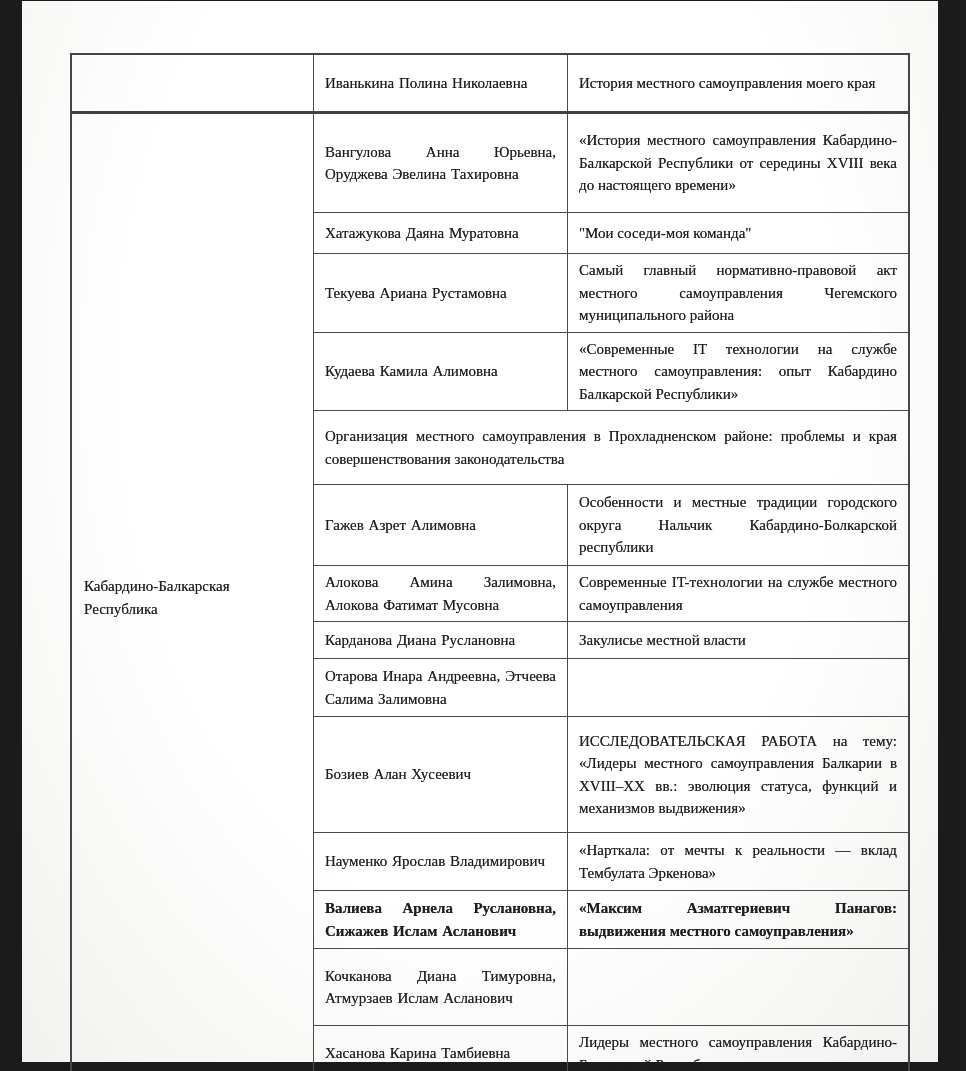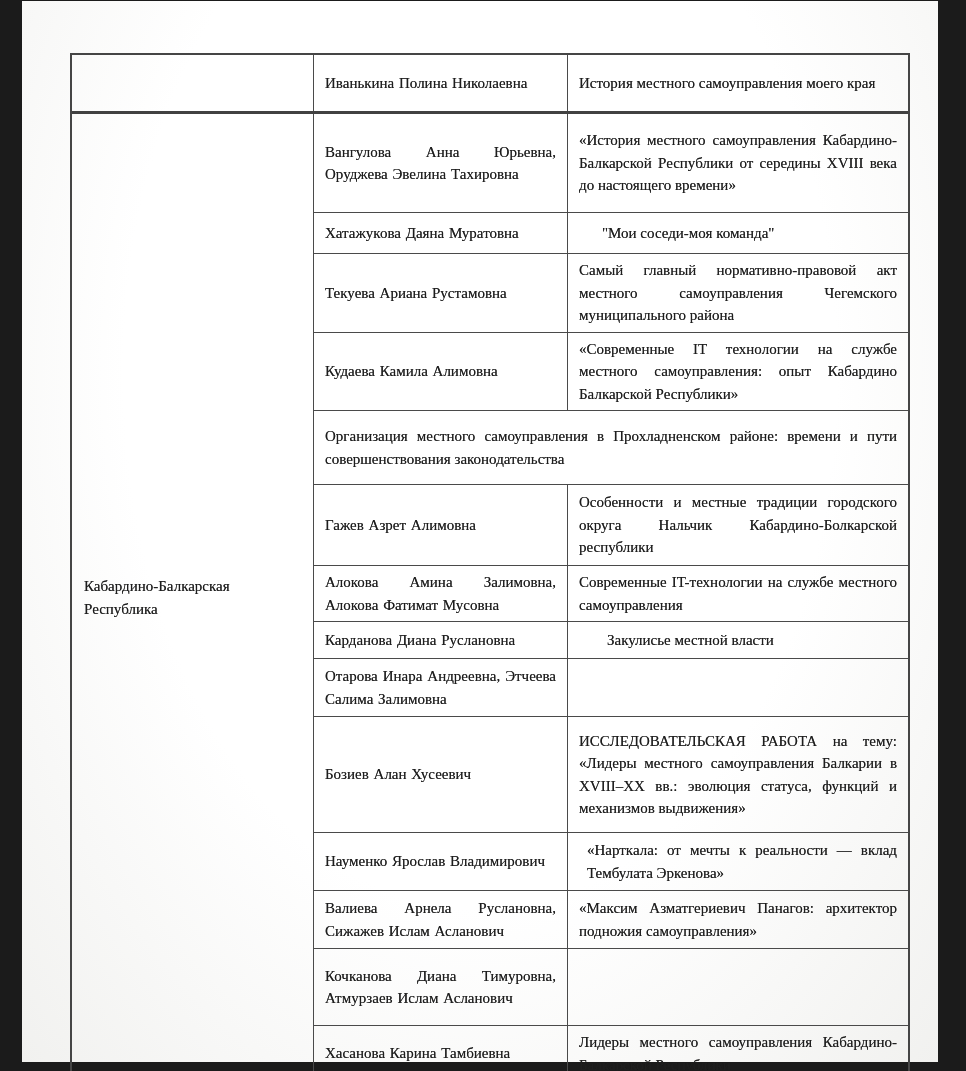--- a/index.html
+++ b/index.html
@@ -69,21 +69,21 @@
 
         <div class="row" style="min-height:98px;">
           <div class="cell cell-name">
             <div>Вангулова Анна Юрьевна, Оруджева Эвелина Тахировна</div>
           </div>
           <div class="cell cell-title">
             <div>«История местного самоуправления Кабардино-Балкарской Республики от середины XVIII века до настоящего времени»</div>
           </div>
         </div>
 
-        <div class="row" style="min-height:40px;gap:23px;">
+        <div class="row" style="min-height:40px;">
           <div class="cell cell-name">
             <div>Хатажукова Даяна Муратовна</div>
           </div>
           <div class="cell cell-title">
             <div>"Мои соседи-моя команда"</div>
           </div>
         </div>
 
         <div class="row" style="min-height:72px;">
           <div class="cell cell-name">
@@ -98,21 +98,21 @@
           <div class="cell cell-name">
             <div>Кудаева Камила Алимовна</div>
           </div>
           <div class="cell cell-title">
             <div>«Современные IT технологии на службе местного самоуправления: опыт Кабардино Балкарской Республики»</div>
           </div>
         </div>
 
         <div class="row" style="min-height:73px;">
           <div class="cell cell-title">
-            <div>Организация местного самоуправления в Прохладненском районе: времени и пути совершенствования законодательства</div>
+            <div>Организация местного самоуправления в Прохладненском районе: проблемы и края совершенствования законодательства</div>
           </div>
         </div>
 
         <div class="row" style="min-height:80px;">
           <div class="cell cell-name">
             <div>Гажев Азрет Алимовна</div>
           </div>
           <div class="cell cell-title">
             <div>Особенности и местные традиции городского округа Нальчик Кабардино-Болкарской республики</div>
           </div>
@@ -120,21 +120,21 @@
 
         <div class="row" style="min-height:55px;align-items:flex-end;">
           <div class="cell cell-name">
             <div>Алокова Амина Залимовна, Алокова Фатимат Мусовна</div>
           </div>
           <div class="cell cell-title">
             <div>Современные IT-технологии на службе местного самоуправления</div>
           </div>
         </div>
 
-        <div class="row" style="min-height:36px;gap:28px;">
+        <div class="row" style="min-height:36px;">
           <div class="cell cell-name">
             <div>Карданова Диана Руслановна</div>
           </div>
           <div class="cell cell-title">
             <div>Закулисье местной власти</div>
           </div>
         </div>
 
         <div class="row" style="min-height:57px;gap:36px;">
           <div class="cell cell-name">
@@ -144,35 +144,35 @@
 
         <div class="row" style="min-height:115px;">
           <div class="cell cell-name">
             <div>Бозиев Алан Хусеевич</div>
           </div>
           <div class="cell cell-title">
             <div>ИССЛЕДОВАТЕЛЬСКАЯ РАБОТА на тему: «Лидеры местного самоуправления Балкарии в XVIII–XX вв.: эволюция статуса, функций и механизмов выдвижения»</div>
           </div>
         </div>
 
-        <div class="row" style="min-height:57px;gap:8px;">
+        <div class="row" style="min-height:57px;">
           <div class="cell cell-name">
             <div>Науменко Ярослав Владимирович</div>
           </div>
           <div class="cell cell-title">
             <div>«Нарткала: от мечты к реальности — вклад Тембулата Эркенова»</div>
           </div>
         </div>
 
-        <div class="row" style="min-height:57px;">
+        <div class="row" style="min-height:57px;font-weight:bold;">
           <div class="cell cell-name">
             <div>Валиева Арнела Руслановна, Сижажев Ислам Асланович</div>
           </div>
           <div class="cell cell-title">
-            <div>«Максим Азматгериевич Панагов: архитектор подножия самоуправления»</div>
+            <div>«Максим Азматгериевич Панагов: выдвижения местного самоуправления»</div>
           </div>
         </div>
 
         <div class="row" style="min-height:76px;">
           <div class="cell cell-name">
             <div>Кочканова Диана Тимуровна, Атмурзаев Ислам Асланович</div>
           </div>
         </div>
 
         <div class="row" style="min-height:45px;">

